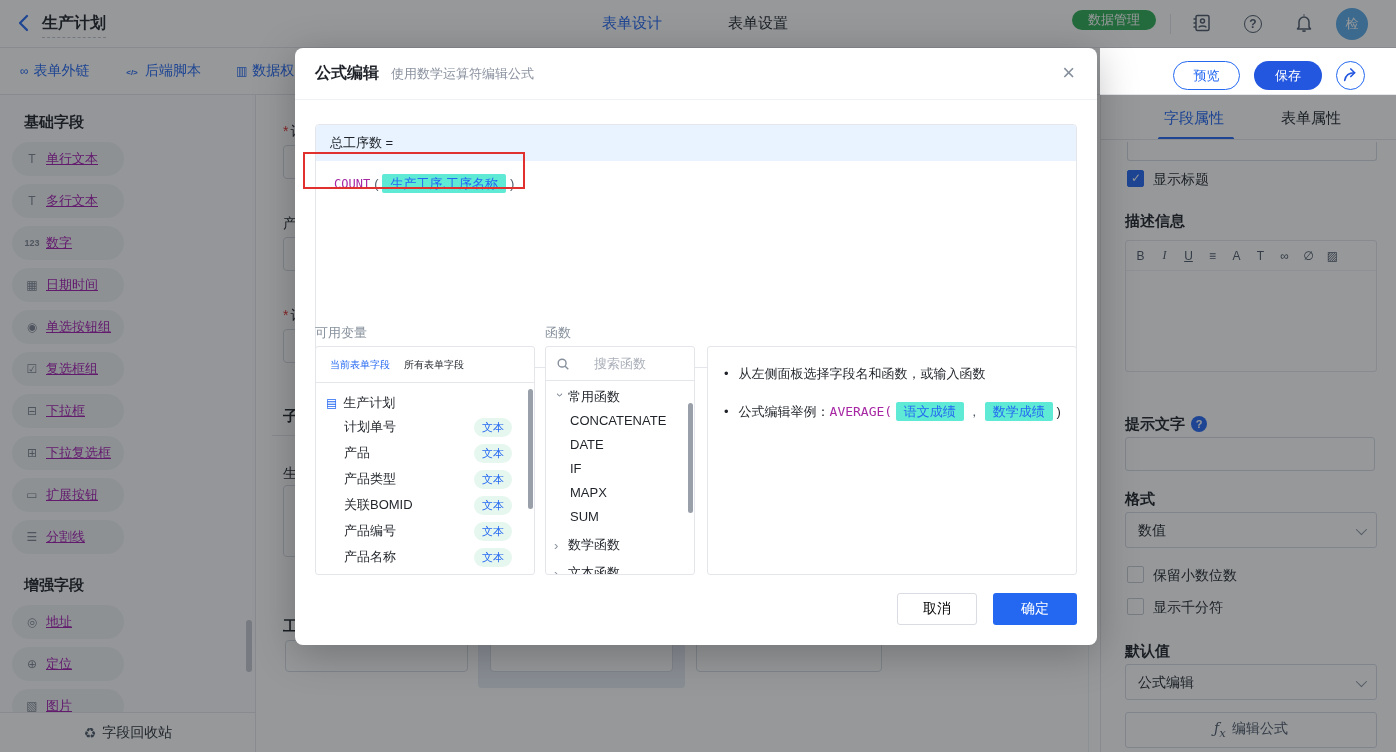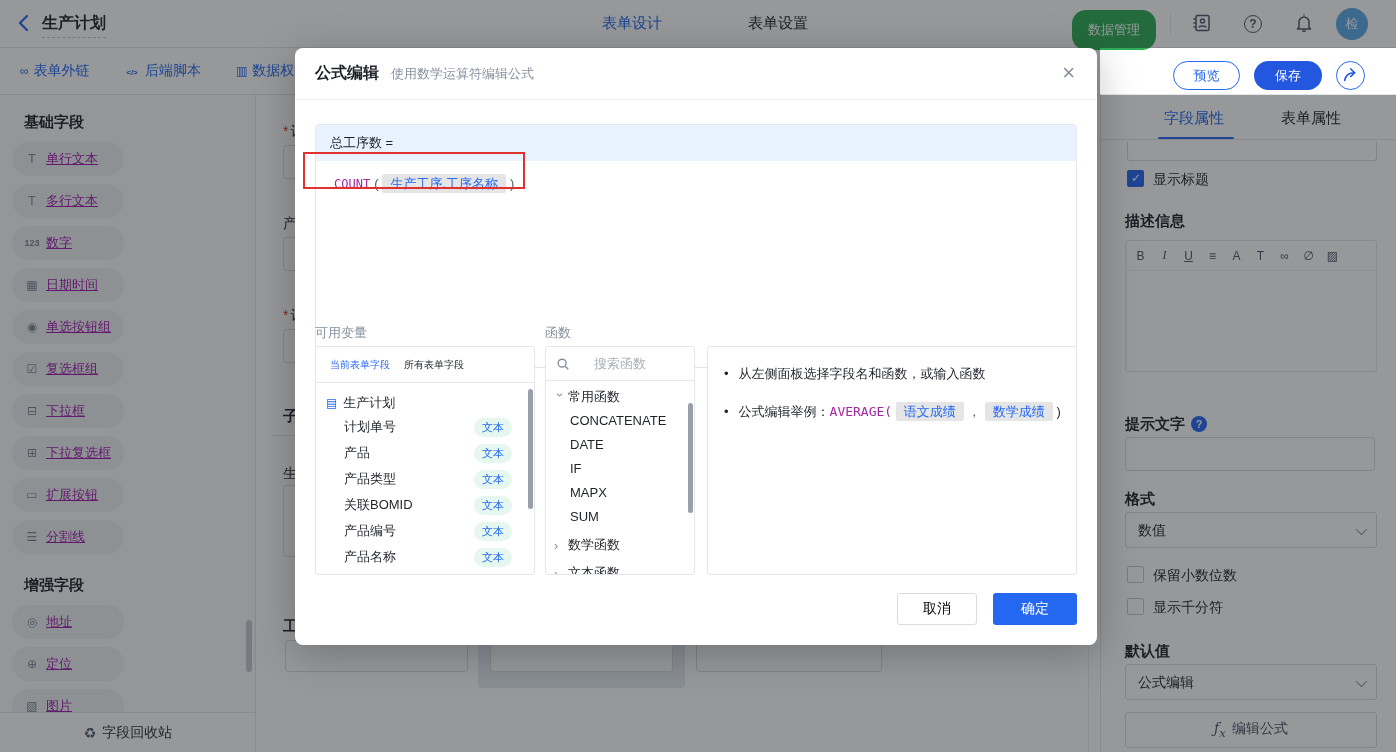--- a/index.html
+++ b/index.html
@@ -5,21 +5,21 @@
   * { margin:0; padding:0; box-sizing:border-box; }
   html,body { width:1396px; height:752px; overflow:hidden; }
   body { font-family:"Liberation Sans","DejaVu Sans",sans-serif; color:#1f2329; background:#fff; position:relative; }
 
   
   .header { position:absolute; left:0; top:0; width:1396px; height:48px; background:#fff; border-bottom:1px solid #e5e6eb; z-index:5; }
   .back-btn { position:absolute; left:14px; top:13px; width:22px; height:22px; cursor:pointer; color:#2468f2; }
   .app-title { position:absolute; left:42px; top:13px; font-size:16px; font-weight:bold; border-bottom:1px dashed #c2c7d0; padding-bottom:3px; }
   .htab { position:absolute; top:14px; font-size:15px; color:#1f2329; cursor:pointer; }
   .htab.active { color:#2468f2; }
-  .data-manage { position:absolute; left:1072px; top:10px; width:84px; height:40px; background:#2fae55; color:#fff; border:none; border-radius:14px; font-size:13px; cursor:pointer; }
+  .data-manage { position:absolute; left:1072px; top:10px; width:84px; height:20px; background:#2fae55; color:#fff; border:none; border-radius:14px; font-size:13px; cursor:pointer; }
   .hdr-div { position:absolute; left:1170px; top:14px; width:1px; height:20px; background:#e5e6eb; }
   .hicon { position:absolute; top:13px; width:22px; height:22px; color:#4e5969; cursor:pointer; font-size:15px; text-align:center; line-height:20px; }
   .help-circle { border:1.6px solid #4e5969; border-radius:50%; width:18px; height:18px; line-height:16px; font-size:12px; font-weight:bold; top:15px; }
   .avatar { position:absolute; left:1336px; top:8px; width:32px; height:32px; border-radius:50%; background:#5aabea; color:#fff; font-size:13px; text-align:center; line-height:32px; cursor:pointer; }
 
   
   .toolbar { position:absolute; left:0; top:48px; width:1396px; height:47px; background:#fff; border-bottom:1px solid #e5e6eb; z-index:4; }
   .tb-item { position:absolute; top:14px; font-size:14px; color:#2468f2; cursor:pointer; white-space:nowrap; }
   .tb-item .tbi { display:inline-block; margin-right:5px; font-size:12px; color:#2468f2; }
   .btn { border-radius:15px; font-size:13px; cursor:pointer; }
@@ -83,21 +83,21 @@
   .modal { position:absolute; left:295px; top:48px; width:802px; height:597px; background:#fff; border-radius:8px; box-shadow:0 8px 40px rgba(0,0,0,.25); z-index:100; }
   .m-header { position:relative; height:52px; border-bottom:1px solid #f0f1f3; display:flex; align-items:center; padding-left:20px; }
   .m-title { font-size:16px; font-weight:bold; }
   .m-subtitle { font-size:13px; color:#8a919f; margin-left:12px; }
   .m-close { position:absolute; right:22px; top:12px; font-size:22px; color:#86909c; cursor:pointer; line-height:26px; }
   .formula-box { position:absolute; left:20px; top:76px; width:762px; height:244px; border:1px solid #e5e6eb; border-radius:4px; overflow:hidden; }
   .formula-target { height:36px; background:#e9f3ff; font-size:13px; line-height:36px; padding-left:14px; }
   .formula-line { padding:14px 0 0 18px; font-size:13px; }
   .fn-token { color:#a626a4; font-family:"DejaVu Sans Mono",monospace; font-size:12px; }
   .paren { color:#4e5969; margin:0 4px; }
-  .field-chip { background:#e5e5e5; color:#2468f2; border-radius:2px; padding:2px 8px; font-size:13px; cursor:pointer; }
+  .field-chip { background:#5eead4; color:#2468f2; border-radius:2px; padding:2px 8px; font-size:13px; cursor:pointer; }
   .red-annot { position:absolute; left:8px; top:104px; width:222px; height:37px; border:2px solid #e0312e; z-index:10; pointer-events:none; }
   .m-sec-label { position:absolute; top:276px; font-size:13px; color:#86909c; }
   .panel { position:absolute; top:298px; border:1px solid #e5e6eb; border-radius:3px; overflow:hidden; background:#fff; }
   #vars-panel { left:20px; width:220px; height:229px; }
   #fns-panel { left:250px; width:150px; height:229px; }
   #hints-panel { left:412px; width:370px; height:229px; }
   .vtabs { height:36px; border-bottom:1px solid #e5e6eb; display:flex; align-items:center; font-size:10px; }
   .vtab { margin-left:14px; cursor:pointer; }
   .vtab.active { color:#2468f2; }
   .tree-root { display:flex; align-items:center; font-size:13px; margin:11px 0 2px 10px; }
@@ -126,21 +126,21 @@
 <body>
 
 <div class="header">
   <span class="back-btn">
     <svg width="20" height="20" viewBox="0 0 20 20">
         <polyline points="13 3 6 10 13 17" fill="none" stroke="#2468f2" stroke-width="2.2" stroke-linecap="round" stroke-linejoin="round"></polyline>
       </svg>
   </span>
   <span class="app-title">生产计划</span>
   <span class="htab active" style="left:602px;">表单设计</span>
-  <span class="htab" style="left:748px;">表单设置</span>
+  <span class="htab" style="left:728px;">表单设置</span>
   <button class="data-manage">数据管理</button>
   <span class="hdr-div"></span>
   <span class="hicon" style="left:1192px;">
     <svg width="20" height="20" viewBox="0 0 20 20" fill="none" stroke="#4e5969" stroke-width="1.5">
         <rect x="4" y="2.5" width="13" height="15" rx="1.5"></rect>
         <line x1="1.5" y1="6" x2="4" y2="6"></line>
         <line x1="1.5" y1="10" x2="4" y2="10"></line>
         <line x1="1.5" y1="14" x2="4" y2="14"></line>
         <circle cx="10.5" cy="8" r="2"></circle>
         <path d="M7 14.5 c0-2 7-2 7 0"></path>

